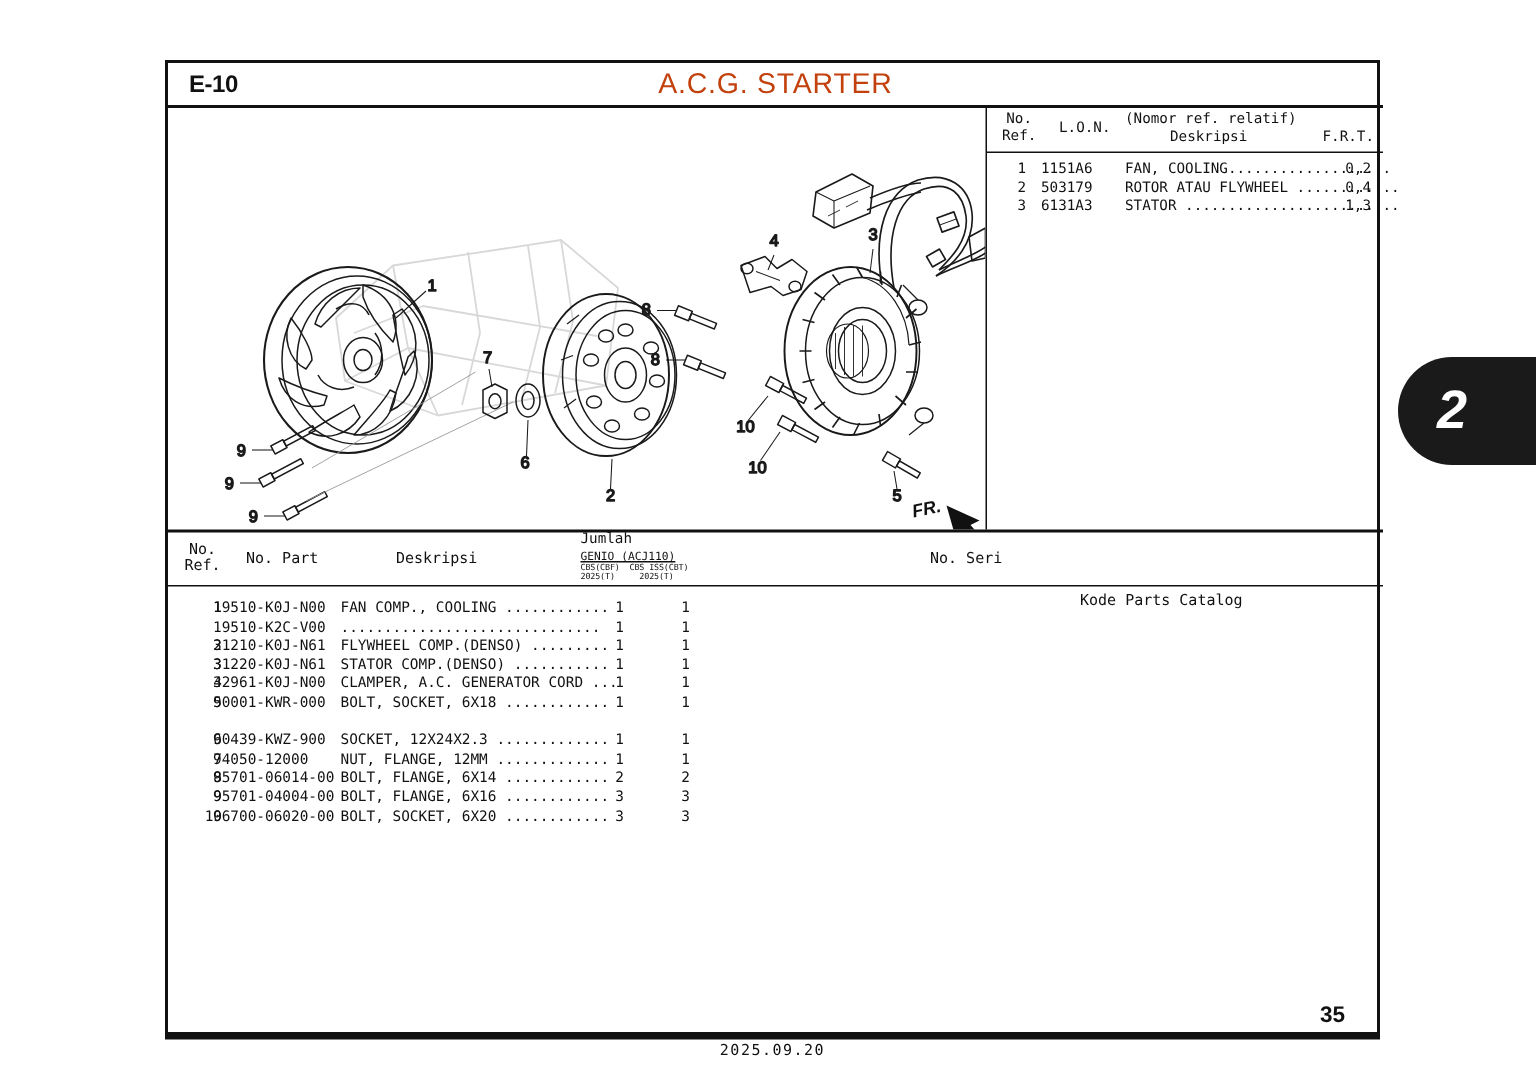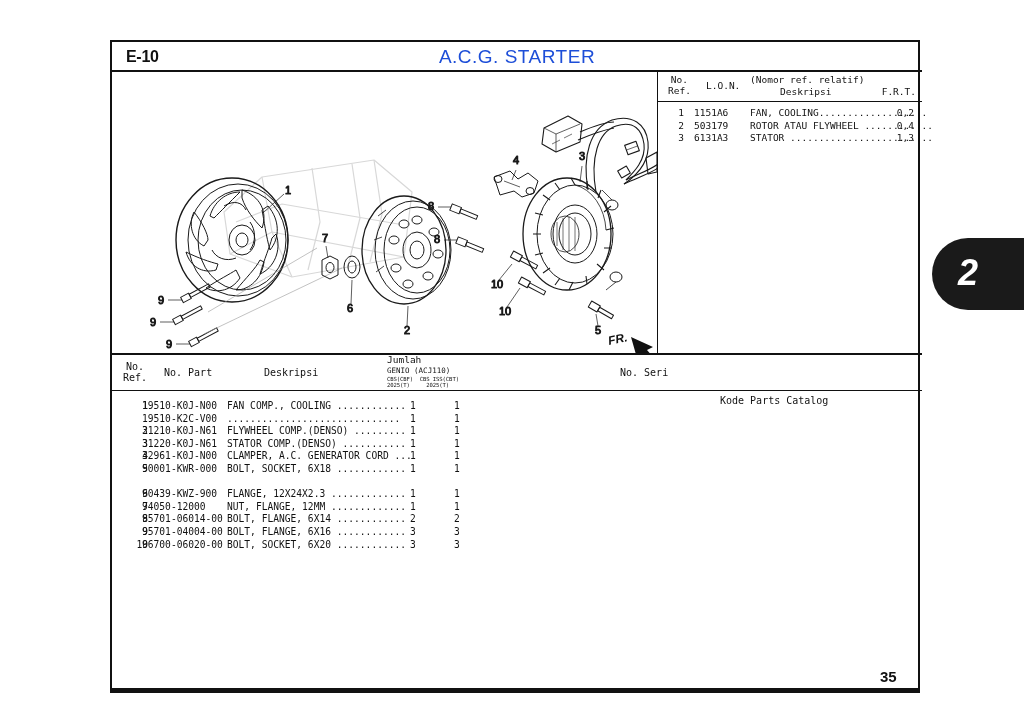--- a/index.html
+++ b/index.html
@@ -40,21 +40,21 @@
     color: #111;
     letter-spacing: -0.3px;
   }
   .title-main {
     position: absolute;
     left: 0; top: 4px;
     width: 810px;
     text-align: center;
     font-family: "Liberation Sans", sans-serif;
     font-size: 19px;
-    color: #1d4ed8;
+    color: #c2410c;
     letter-spacing: 0.5px;
   }
 
   
   .ref-table {
     position: absolute;
     left: 545px; top: 30px;
     width: 265px; height: 281px;
     border-left: 1.5px solid #111;
   }
@@ -123,21 +123,21 @@
   .mh-noref  { position: absolute; left: 6px;  top: 8px; line-height: 11px; text-align: center; width: 34px;}
   .mh-nopart { position: absolute; left: 52px; top: 14px; }
   .mh-desk   { position: absolute; left: 152px;top: 14px; }
   .mh-seri   { position: absolute; left: 508px;top: 14px; }
   .mh-kode   { position: absolute; left: 608px;top: 14px; margin-top: 28px; }
 
   .mh-jumlah-wrap {
     position: absolute; left: 275px; top: 1px; width: 125px;
   }
   .mh-jumlah  { font-size: 9.5px; }
-  .mh-model   { font-size: 7.5px; margin-top: 1px; }
+  .mh-model   { font-size: 7.5px; margin-top: 1px; text-decoration: underline; }
   .mh-variants{ font-size: 5.6px; margin-top: 1px; letter-spacing: -0.1px; }
   .mh-years   { font-size: 5.6px; margin-top: 0px; letter-spacing: -0.1px; }
 
   
   .main-body {
     position: absolute;
     left: 0; top: 349px;
     width: 810px;
     font-size: 9.6px;
     color: #111;
@@ -465,29 +465,30 @@
     </div>
 
     <div class="main-body" id="main-rows">
         <div class="prow"><div class="p-no">1</div><div class="p-part">19510-K0J-N00</div><div class="p-desc">FAN COMP., COOLING ............</div><div class="p-q1">1</div><div class="p-q2">1</div></div>
         <div class="prow"><div class="p-no"></div><div class="p-part">19510-K2C-V00</div><div class="p-desc">..............................</div><div class="p-q1">1</div><div class="p-q2">1</div></div>
         <div class="prow"><div class="p-no">2</div><div class="p-part">31210-K0J-N61</div><div class="p-desc">FLYWHEEL COMP.(DENSO) .........</div><div class="p-q1">1</div><div class="p-q2">1</div></div>
         <div class="prow"><div class="p-no">3</div><div class="p-part">31220-K0J-N61</div><div class="p-desc">STATOR COMP.(DENSO) ...........</div><div class="p-q1">1</div><div class="p-q2">1</div></div>
         <div class="prow"><div class="p-no">4</div><div class="p-part">32961-K0J-N00</div><div class="p-desc">CLAMPER, A.C. GENERATOR CORD ...</div><div class="p-q1">1</div><div class="p-q2">1</div></div>
         <div class="prow"><div class="p-no">5</div><div class="p-part">90001-KWR-000</div><div class="p-desc">BOLT, SOCKET, 6X18 ............</div><div class="p-q1">1</div><div class="p-q2">1</div></div>
         <div class="prow spacer-row"></div>
-        <div class="prow"><div class="p-no">6</div><div class="p-part">90439-KWZ-900</div><div class="p-desc">FLANGE, 12X24X2.3 .............</div><div class="p-q1">1</div><div class="p-q2">1</div></div>
+        <div class="prow"><div class="p-no">6</div><div class="p-part">90439-KWZ-900</div><div class="p-desc">SOCKET, 12X24X2.3 .............</div><div class="p-q1">1</div><div class="p-q2">1</div></div>
         <div class="prow"><div class="p-no">7</div><div class="p-part">94050-12000</div><div class="p-desc">NUT, FLANGE, 12MM .............</div><div class="p-q1">1</div><div class="p-q2">1</div></div>
         <div class="prow"><div class="p-no">8</div><div class="p-part">95701-06014-00</div><div class="p-desc">BOLT, FLANGE, 6X14 ............</div><div class="p-q1">2</div><div class="p-q2">2</div></div>
         <div class="prow"><div class="p-no">9</div><div class="p-part">95701-04004-00</div><div class="p-desc">BOLT, FLANGE, 6X16 ............</div><div class="p-q1">3</div><div class="p-q2">3</div></div>
         <div class="prow"><div class="p-no">10</div><div class="p-part">96700-06020-00</div><div class="p-desc">BOLT, SOCKET, 6X20 ............</div><div class="p-q1">3</div><div class="p-q2">3</div></div>
       </div>
 
   </div>
 
   <div class="chapter-tab">
     <div class="chapter-num">2</div>
   </div>
 
   <div class="page-num">35</div>
   <div class="footer-rule"></div>
+  <div class="footer-date">2025.09.20</div>
 
 </div>
 
 </body></html>

